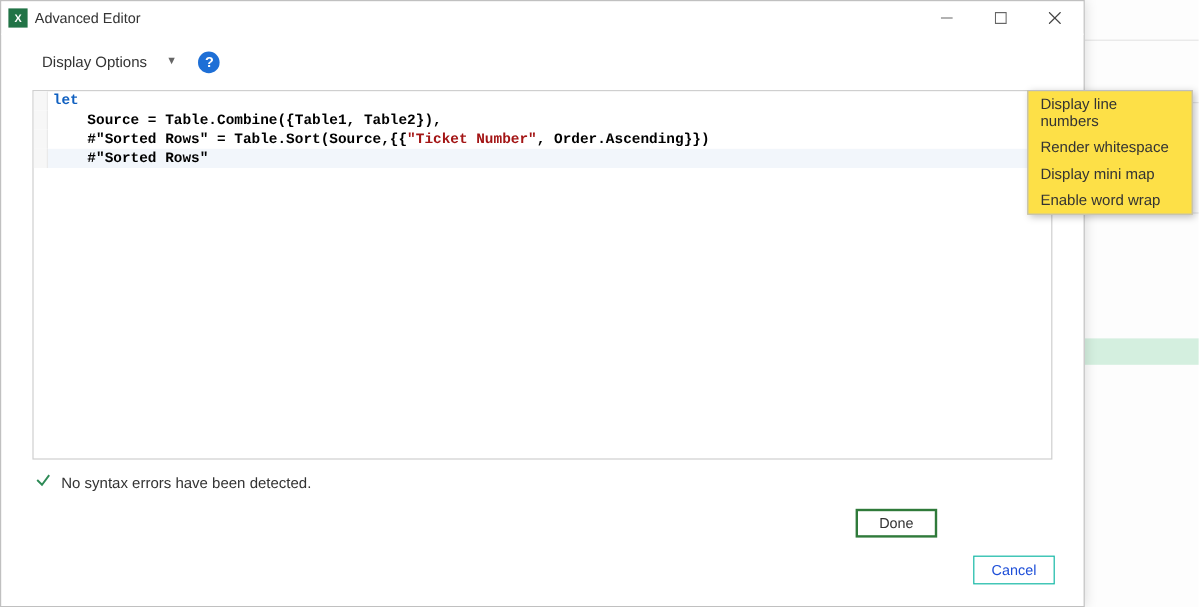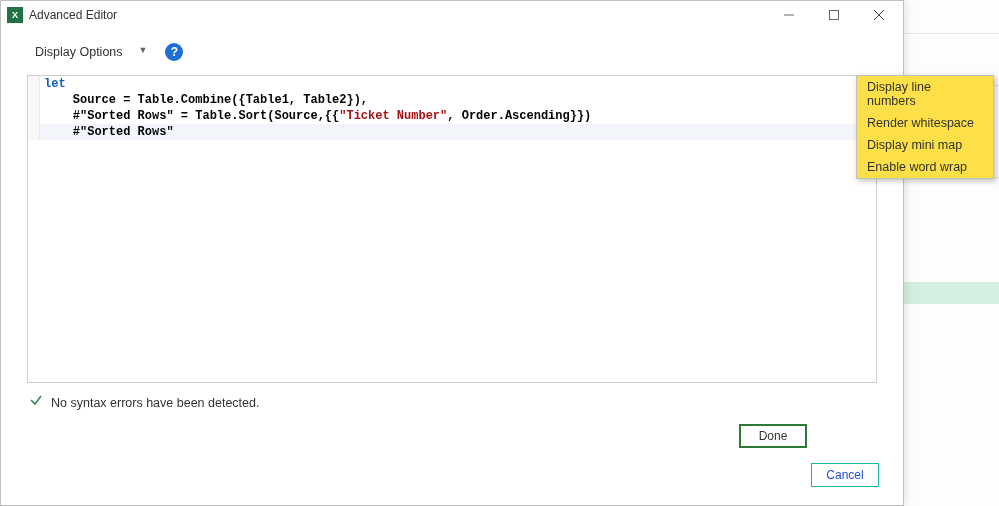--- a/index.html
+++ b/index.html
@@ -117,21 +117,21 @@
       color: #333;
     }
     .check-icon {
       color: #2e8b57;
       margin-right: 8px;
     }
     .footer {
       margin-top: auto;
       display: flex;
       justify-content: flex-end;
-      gap: 4px;
+      gap: 30px;
       padding: 14px 24px 18px;
     }
     .btn {
       min-width: 68px;
       height: 24px;
       font-size: 12px;
       display: flex;
       align-items: center;
       justify-content: center;
       cursor: pointer;

